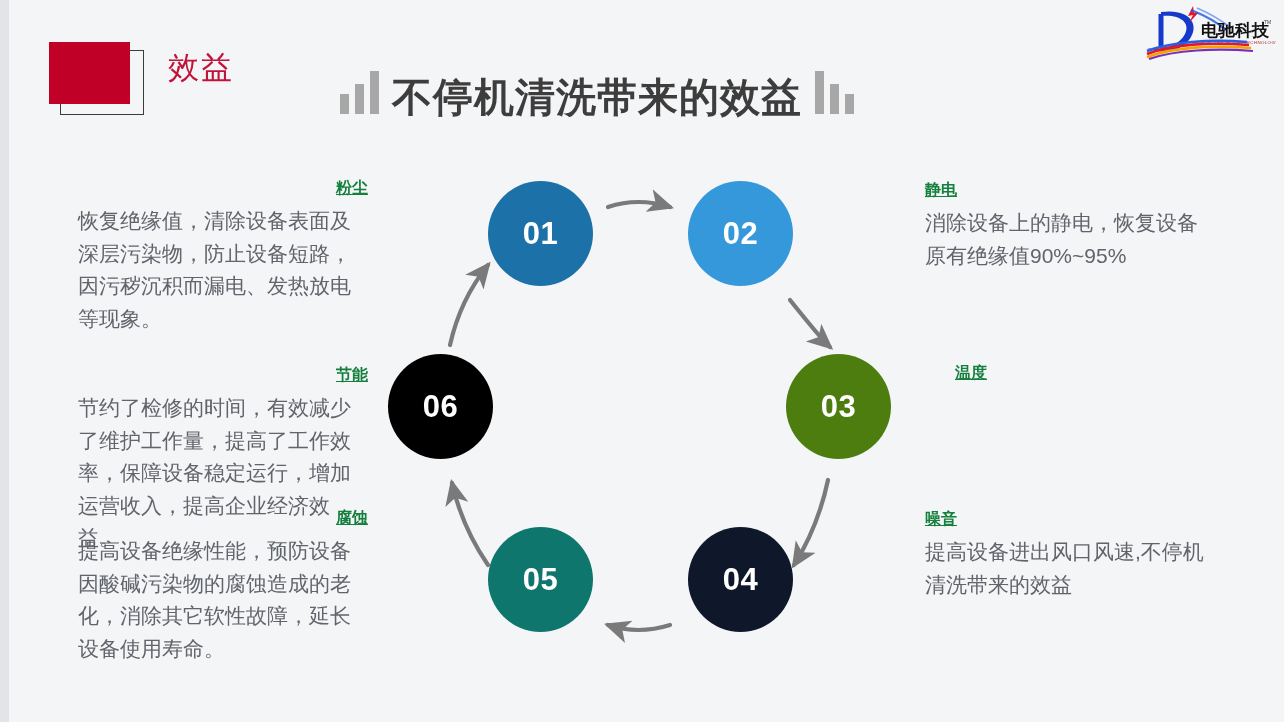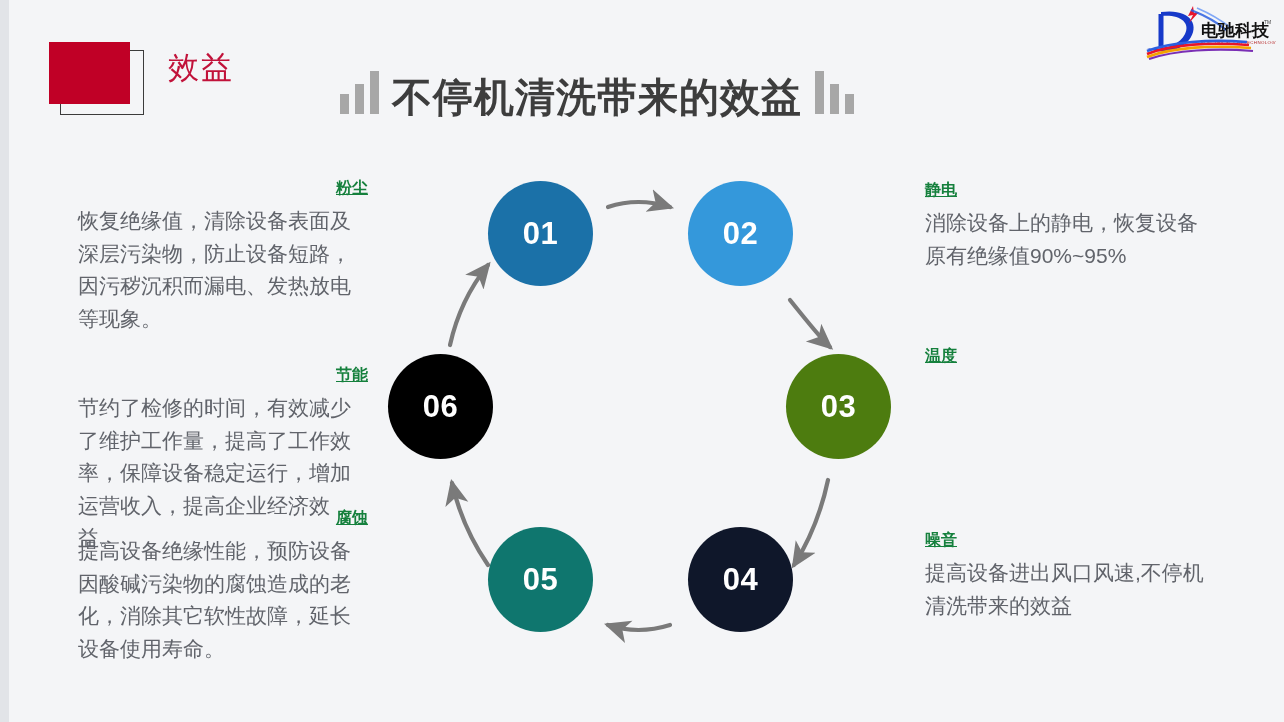--- a/index.html
+++ b/index.html
@@ -140,22 +140,22 @@
     margin: 0;
   }
   .block.left { text-align: right; left: 78px; }
   .block.left .bd { text-align: left; }
   .block.right { text-align: left; left: 925px; }
 
   .b-dust   { top: 180px; }
   .b-energy { top: 347px; margin-top: 20px; }
   .b-corr   { top: 510px; }
   .b-static { top: 182px; }
-  .b-temp   { top: 348px; }
-  .b-noise  { top: 532px; }
+  .b-temp   { top: 365px; margin-left: 30px; }
+  .b-noise  { top: 511px; }
 </style>
 </head>
 <body>
 
 <div id="slide">
 
   <div class="edge-band"></div>
 
   <div class="outline-square"></div>
   <div class="red-square"></div>

